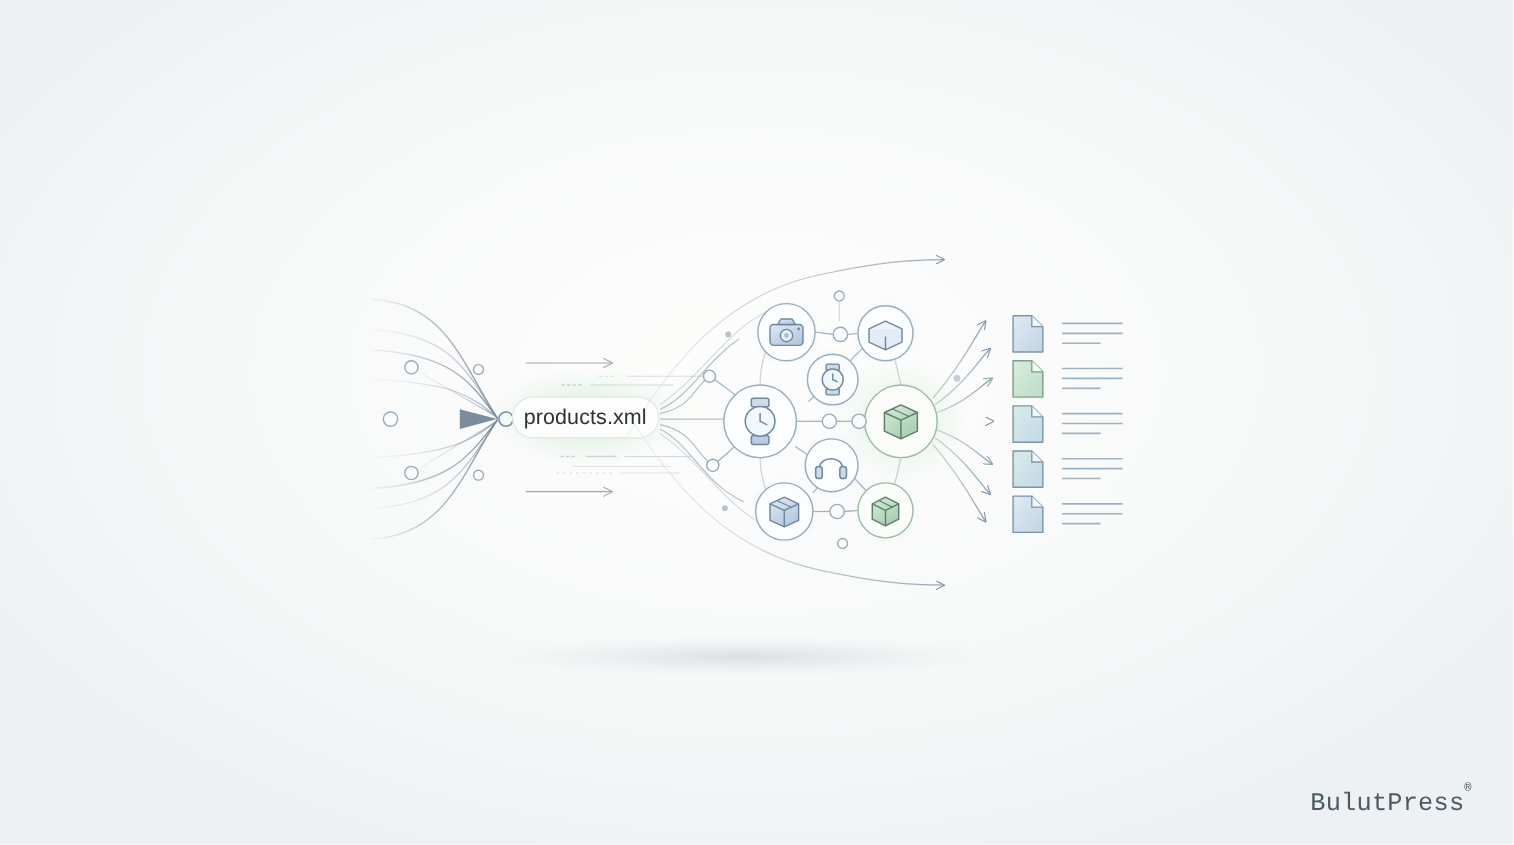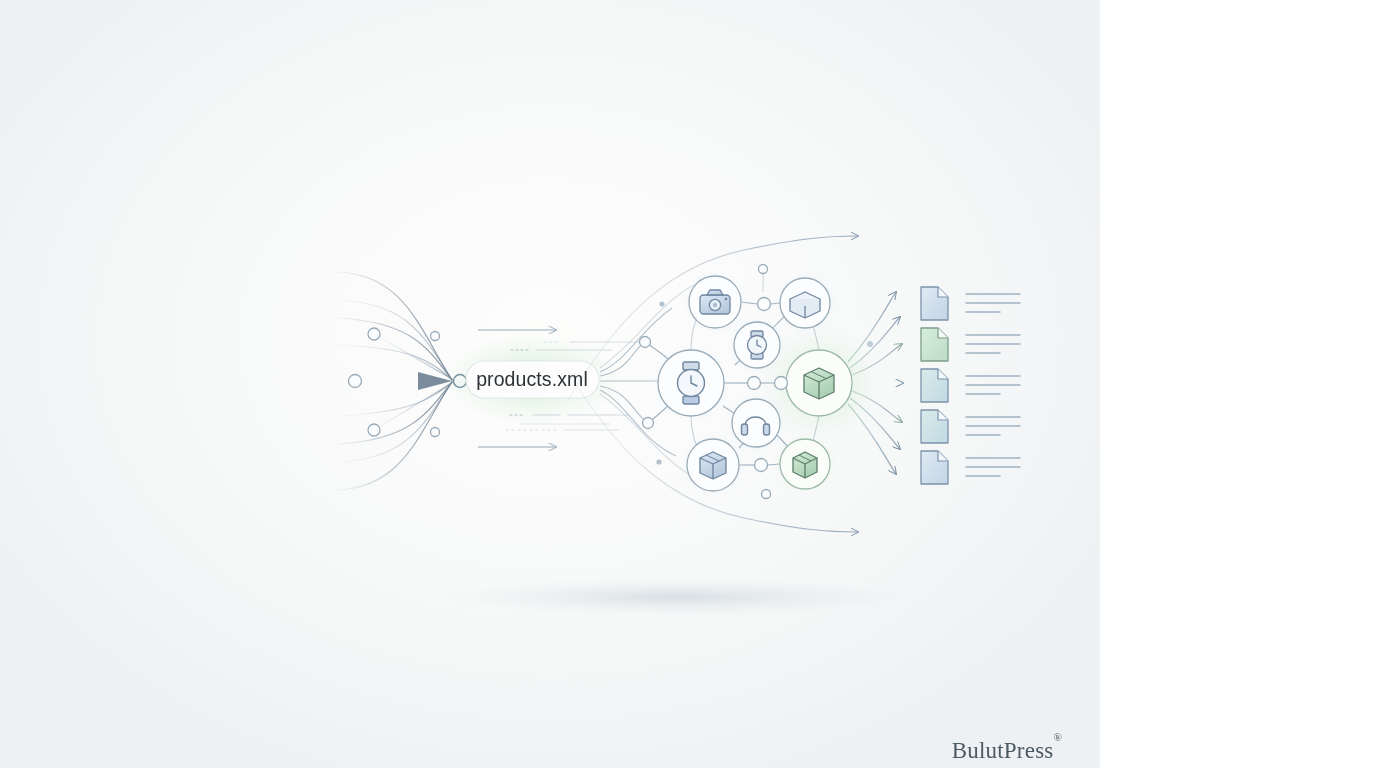--- a/index.html
+++ b/index.html
@@ -7,42 +7,42 @@
     margin: 0;
     padding: 0;
     width: 1376px;
     height: 768px;
     overflow: hidden;
     font-family: "Liberation Sans", sans-serif;
   }
 
   #stage {
     position: relative;
-    width: 1100px;
+    width: 1376px;
     height: 768px;
     background:
       radial-gradient(ellipse 58% 62% at 50% 44%, #fdfdfc 0%, #fbfbfb 30%, #f6f8f8 62%, #eef1f3 100%);
     overflow: hidden;
   }
 
   #scene {
     position: absolute;
     inset: 0;
     width: 1376px;
     height: 768px;
   }
 
   .watermark {
     position: absolute;
     right: 38px;
-    bottom: 4px;
+    bottom: 25px;
     font-size: 23px;
     letter-spacing: 0.2px;
     color: #4b5a63;
-    font-family: Liberation Serif, serif;
+    font-family: Liberation Mono, monospace;
     user-select: none;
   }
   .watermark sup {
     font-size: 11px;
     top: -0.75em;
     position: relative;
   }
 
   .pill-label {
     position: absolute;

